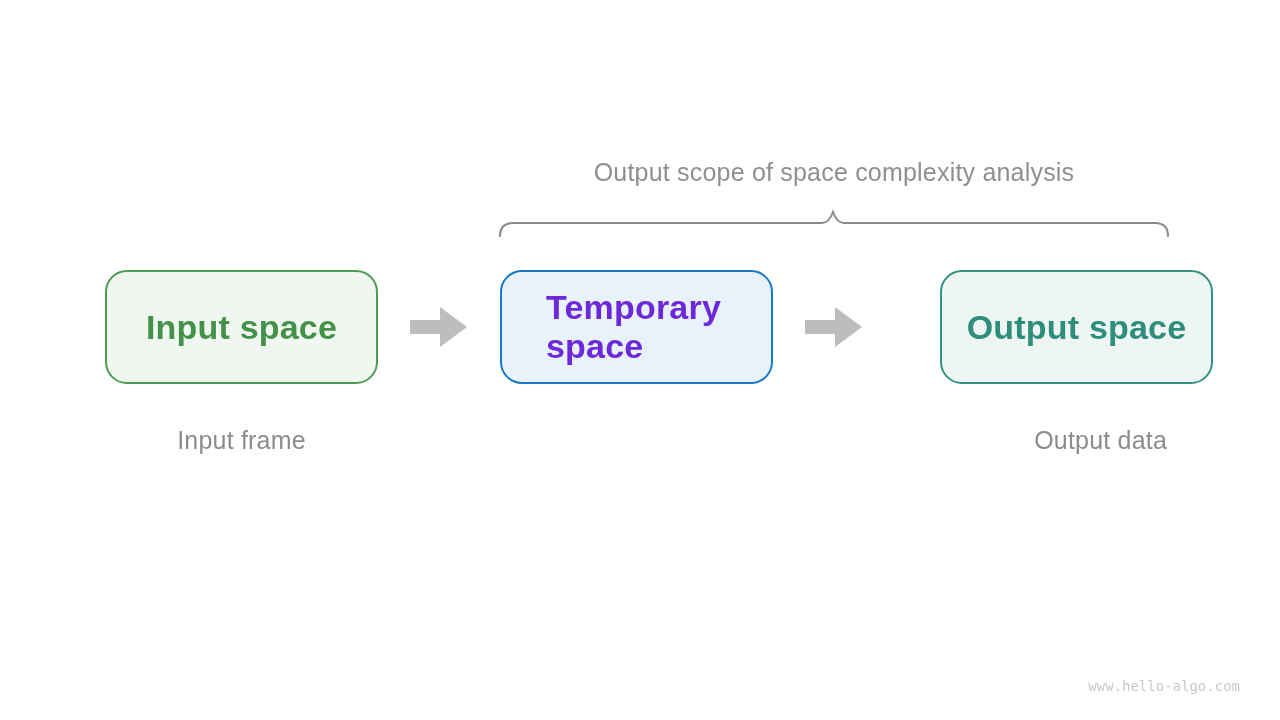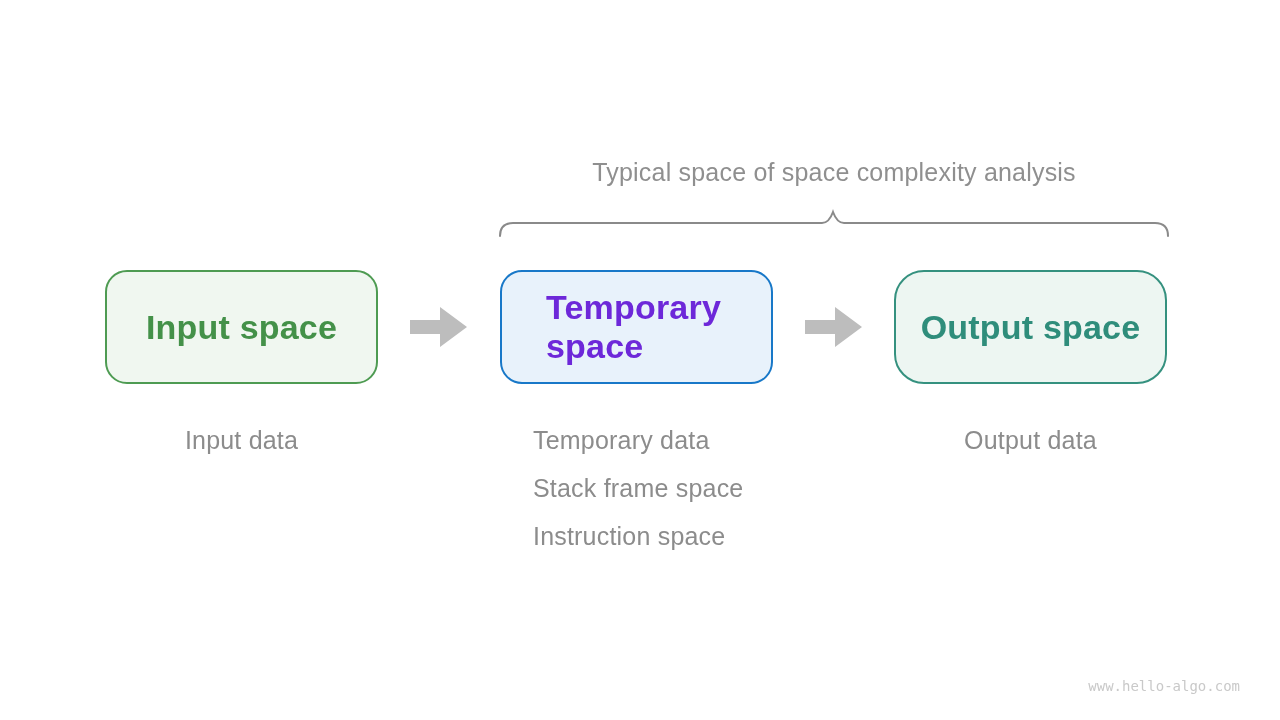--- a/index.html
+++ b/index.html
@@ -45,51 +45,51 @@
     align-items: center;
     justify-content: center;
   }
   .space-box .box-label {
     font-weight: bold;
     font-size: 34px;
     letter-spacing: 0.2px;
   }
   #box-input     { left: 105px; }
   #box-temporary { left: 500px; }
-  #box-output    { left: 894px; border-radius: 30px; }
+  #box-output    { left: 940px; }
   .arrow-svg { position: absolute; top: 305px; }
   #arrow-1 { left: 410px; }
   #arrow-2 { left: 805px; }
   .arrow-shape { fill: var(--arrow, #bdbdbd); }
   .caption {
     position: absolute;
     font-size: 25px;
     line-height: 48px;
     color: var(--caption_text, #8c8c8c);
     letter-spacing: 0.2px;
   }
   #caption-input  { left: 105px; top: 416px; width: 273px; text-align: center; }
   #caption-temporary { left: 533px; top: 416px; text-align: left; }
-  #caption-output { left: 894px; top: 416px; width: 273px; text-align: center; }
+  #caption-output { left: 894px; top: 416px; width: 273px; text-align: right; }
   .watermark {
     position: absolute;
     right: 40px;
     bottom: 26px;
     font-family: "DejaVu Sans Mono", "Liberation Mono", monospace;
     font-size: 14px;
     color: var(--watermark_text, #c9c9c9);
     text-align: right;
   }
 </style>
 </head>
 <body>
 
 <div id="canvas">
 
-  <div class="diagram-title">Typical space of space complexity analysis</div>
+  <div class="diagram-title">Output scope of space complexity analysis</div>
 
   <svg class="brace-svg" width="676" height="36" viewBox="0 0 676 36">
     <path class="brace-path" d="M 4 31 Q 4 18 17 18 L 326 18 Q 333 18 337 7 Q 341 18 348 18 L 659 18 Q 672 18 672 31"></path>
   </svg>
 
   <div id="box-input" class="space-box" style="border-color: rgb(78, 155, 82); background: rgb(240, 247, 240); color: rgb(68, 145, 73);">
     <span class="box-label">Input space</span>
   </div>
 
   <svg id="arrow-1" class="arrow-svg" width="58" height="44" viewBox="0 0 58 44">
@@ -101,25 +101,20 @@
   </div>
 
   <svg id="arrow-2" class="arrow-svg" width="58" height="44" viewBox="0 0 58 44">
     <polygon class="arrow-shape" points="0,15 30,15 30,2 57,22 30,42 30,29 0,29"></polygon>
   </svg>
 
   <div id="box-output" class="space-box" style="border-color: rgb(53, 145, 127); background: rgb(237, 246, 242); color: rgb(47, 141, 123);">
     <span class="box-label">Output space</span>
   </div>
 
-  <div id="caption-input" class="caption">Input data</div>
+  <div id="caption-input" class="caption">Input frame</div>
 
-  <div id="caption-temporary" class="caption">
-    <div>Temporary data</div>
-    <div>Stack frame space</div>
-    <div>Instruction space</div>
-  </div>
 
   <div id="caption-output" class="caption">Output data</div>
 
   <div class="watermark">www.hello-algo.com</div>
 
 </div>
 
 </body></html>

